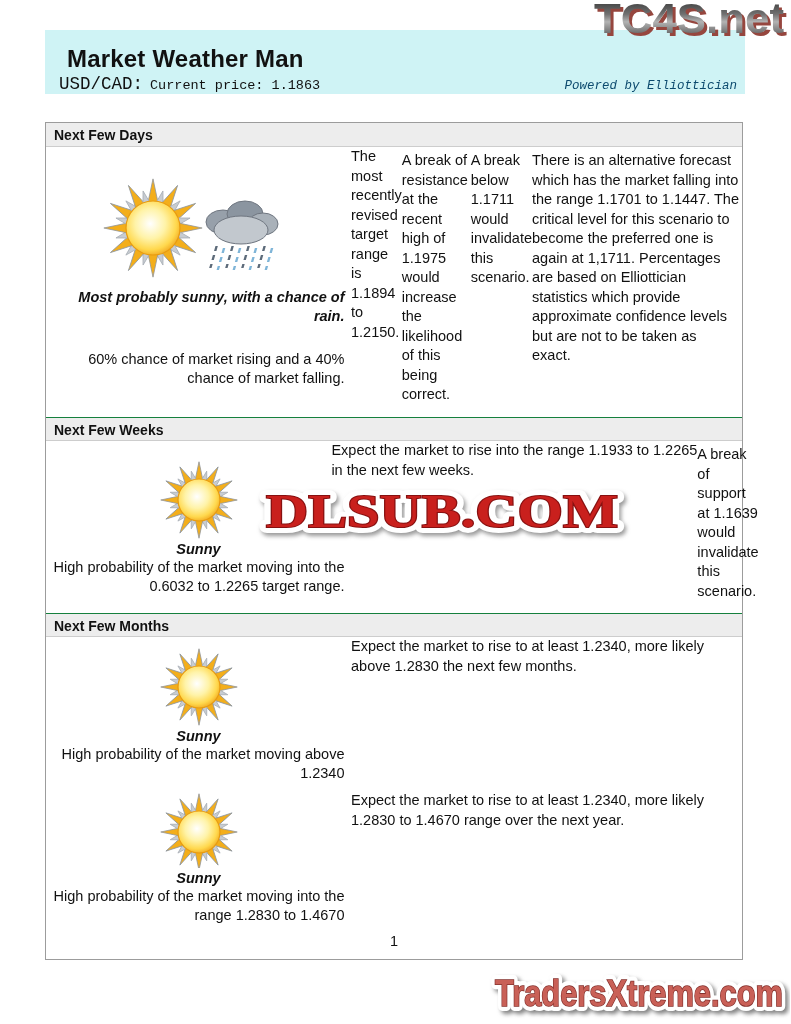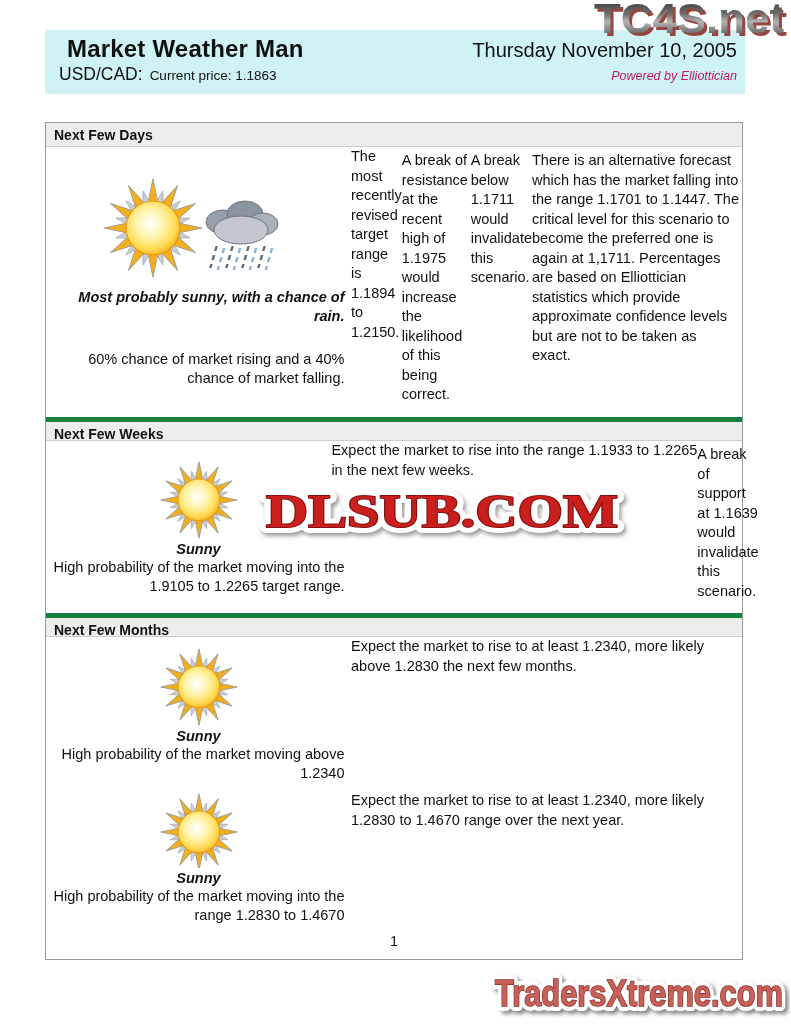--- a/index.html
+++ b/index.html
@@ -9,35 +9,35 @@
     font-family:"Liberation Sans", sans-serif; color:#111;
   }
 
   
   .tc4s-logo { position:absolute; top:-4px; right:0; z-index:6; }
 
   
   .band { position:absolute; left:45px; top:30px; width:700px; height:64px;
           background:#cff3f5; z-index:2; }
   .band-row1 { display:flex; justify-content:space-between; align-items:baseline;
-               padding:5px 8px 0 22px; }
+               padding:15px 8px 0 22px; }
   .mwm-title { font-size:24px; font-weight:bold; letter-spacing:.2px; }
   .mwm-date  { font-size:20px; }
   .band-row2 { display:flex; justify-content:space-between; align-items:baseline;
-               padding:1px 8px 0 14px; }
+               padding:1px 8px 0 14px;font-family:Liberation Mono, monospace; }
   .pair-line { display:flex; align-items:baseline; gap:7px; }
   .pair  { font-size:17.5px; }
   .price { font-size:13.5px; }
-  .powered { font-size:12.5px; font-style:italic; color:#be185d; }
+  .powered { font-size:12.5px; font-style:italic; color:#0c4a6e; }
 
   
   .doc { position:absolute; left:45px; top:122px; width:698px;
          border:1px solid #9c9c9c; background:#fff; z-index:1; }
   .sec-header { height:24px; background:#ededed;
-                border-top:5px solid #15803d; border-bottom:1px solid #cdcdcd;
+                border-top:1px solid #15803d; border-bottom:1px solid #cdcdcd;
                 font-size:14px; font-weight:bold; padding:4px 8px 0 8px; }
   .sec-header.first { border-top:none; }
   .sec-content { display:flex; width:100%; }
   .c-days   { height:270px; }
   .c-weeks  { height:172px; }
   .c-months { height:154px; }
   .c-year   { height:134px; }
   .left-col  { width:305px; display:flex; flex-direction:column; align-items:center;
                justify-content:center; text-align:right; }
   .right-col { width:390px; display:flex; justify-content:center;
@@ -83,21 +83,20 @@
 <div class="tc4s-logo">
   <svg width="200" height="52">
     <text x="101" y="40" text-anchor="middle" textLength="190" lengthAdjust="spacingAndGlyphs" font-family="Liberation Sans, sans-serif" font-size="43" font-weight="bold" fill="#96463e">TC4S.net</text>
     <text x="98" y="37" text-anchor="middle" textLength="190" lengthAdjust="spacingAndGlyphs" font-family="Liberation Sans, sans-serif" font-size="43" font-weight="bold" fill="url(#steelGrad)">TC4S.net</text>
   </svg>
 </div>
 
 <div class="band">
   <div class="band-row1">
     <span class="mwm-title">Market Weather Man</span>
-    <span class="mwm-date">Thursday November 10, 2005</span>
   </div>
   <div class="band-row2">
     <span class="pair-line">
       <span class="pair">USD/CAD:</span>
       <span class="price">Current price: 1.1863</span>
     </span>
     <span class="powered">Powered by Elliottician</span>
   </div>
 </div>
 
@@ -192,21 +191,21 @@
           <polygon points="39,11.18 35.85,22.52 42.15,22.52" transform="rotate(255 39 41)" fill="#c7ccd2" stroke="#a9afb6" stroke-width="0.8"></polygon>
           <polygon points="39,2.780000000000001 34.8,22.52 43.2,22.52" transform="rotate(270 39 41)" fill="#f3ae1b" stroke="#8f969e" stroke-width="0.8"></polygon>
           <polygon points="39,11.18 35.85,22.52 42.15,22.52" transform="rotate(285 39 41)" fill="#c7ccd2" stroke="#a9afb6" stroke-width="0.8"></polygon>
           <polygon points="39,2.780000000000001 34.8,22.52 43.2,22.52" transform="rotate(300 39 41)" fill="#f3ae1b" stroke="#8f969e" stroke-width="0.8"></polygon>
           <polygon points="39,11.18 35.85,22.52 42.15,22.52" transform="rotate(315 39 41)" fill="#c7ccd2" stroke="#a9afb6" stroke-width="0.8"></polygon>
           <polygon points="39,2.780000000000001 34.8,22.52 43.2,22.52" transform="rotate(330 39 41)" fill="#f3ae1b" stroke="#8f969e" stroke-width="0.8"></polygon>
           <polygon points="39,11.18 35.85,22.52 42.15,22.52" transform="rotate(345 39 41)" fill="#c7ccd2" stroke="#a9afb6" stroke-width="0.8"></polygon>
           <circle cx="39" cy="41" r="21" fill="url(#sunGrad)" stroke="#e89b10" stroke-width="1.2"></circle>
         </svg>
       <div class="sunny-label">Sunny</div>
-      <div class="cap">High probability of the market moving into the 1.9105 to 1.2265 target range.</div>
+      <div class="cap">High probability of the market moving into the 0.6032 to 1.2265 target range.</div>
     </div>
     <div class="right-col">
       <p><span class="nowrap">Expect the market to rise into the range 1.1933 to 1.2265</span><br>
          <span>in the next few weeks.</span></p>
       <p>A break of support at 1.1639 would invalidate this scenario.</p>
     </div>
   </div>
 
   <div class="sec-header">
     <span>Next Few Months</span>

